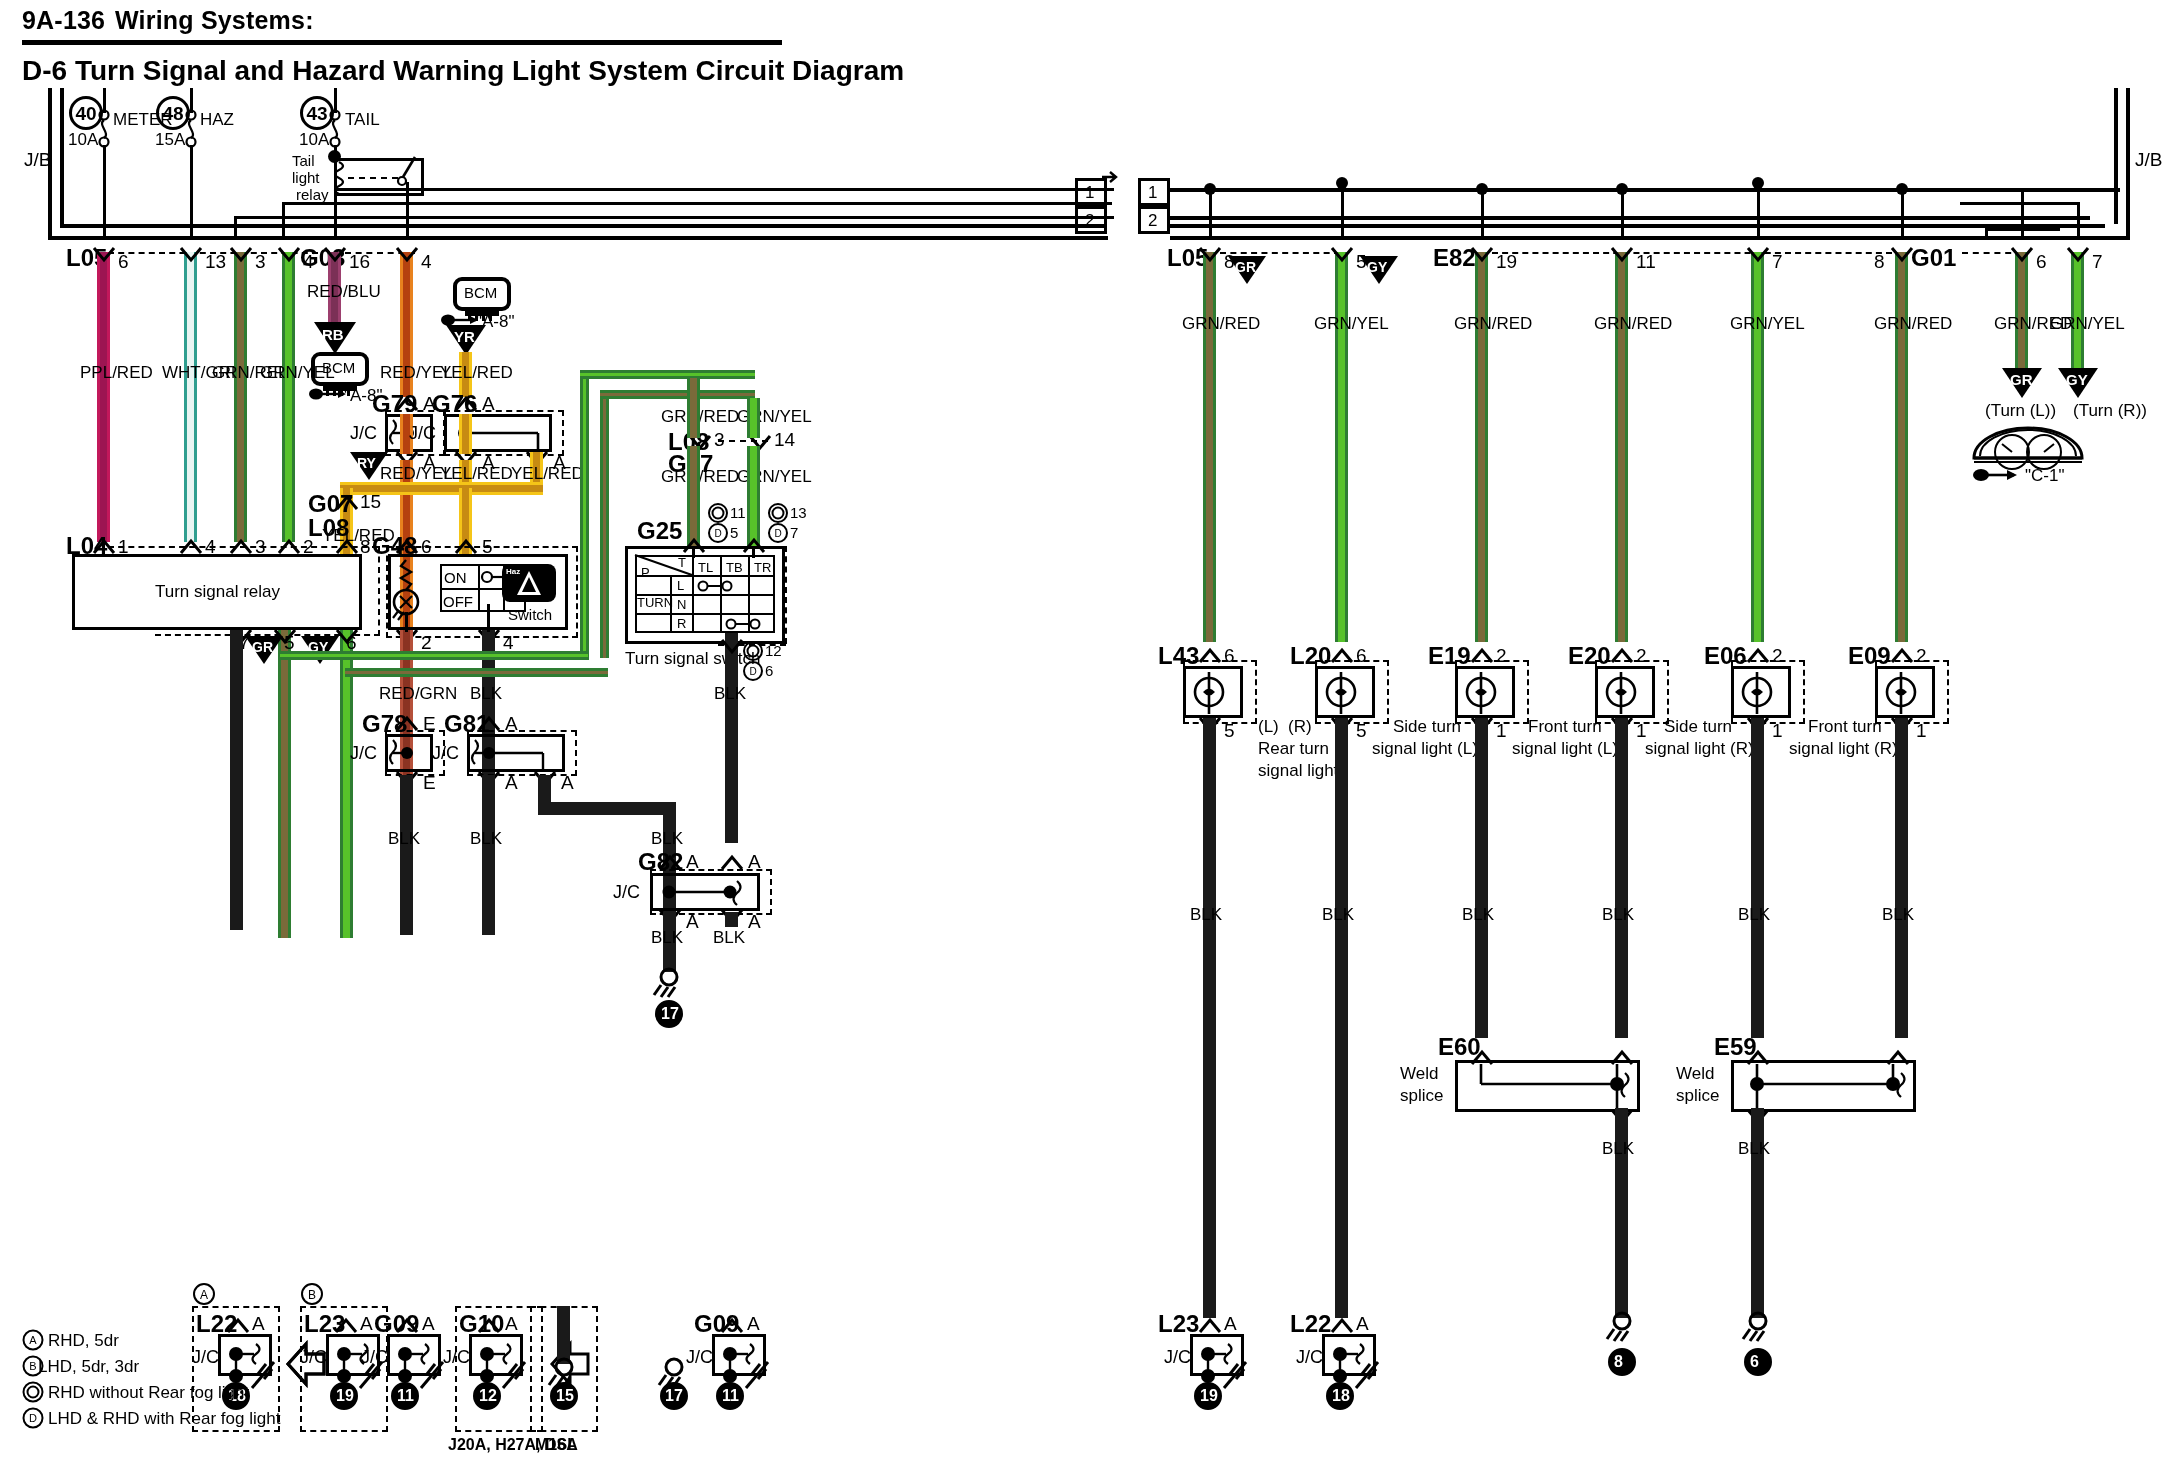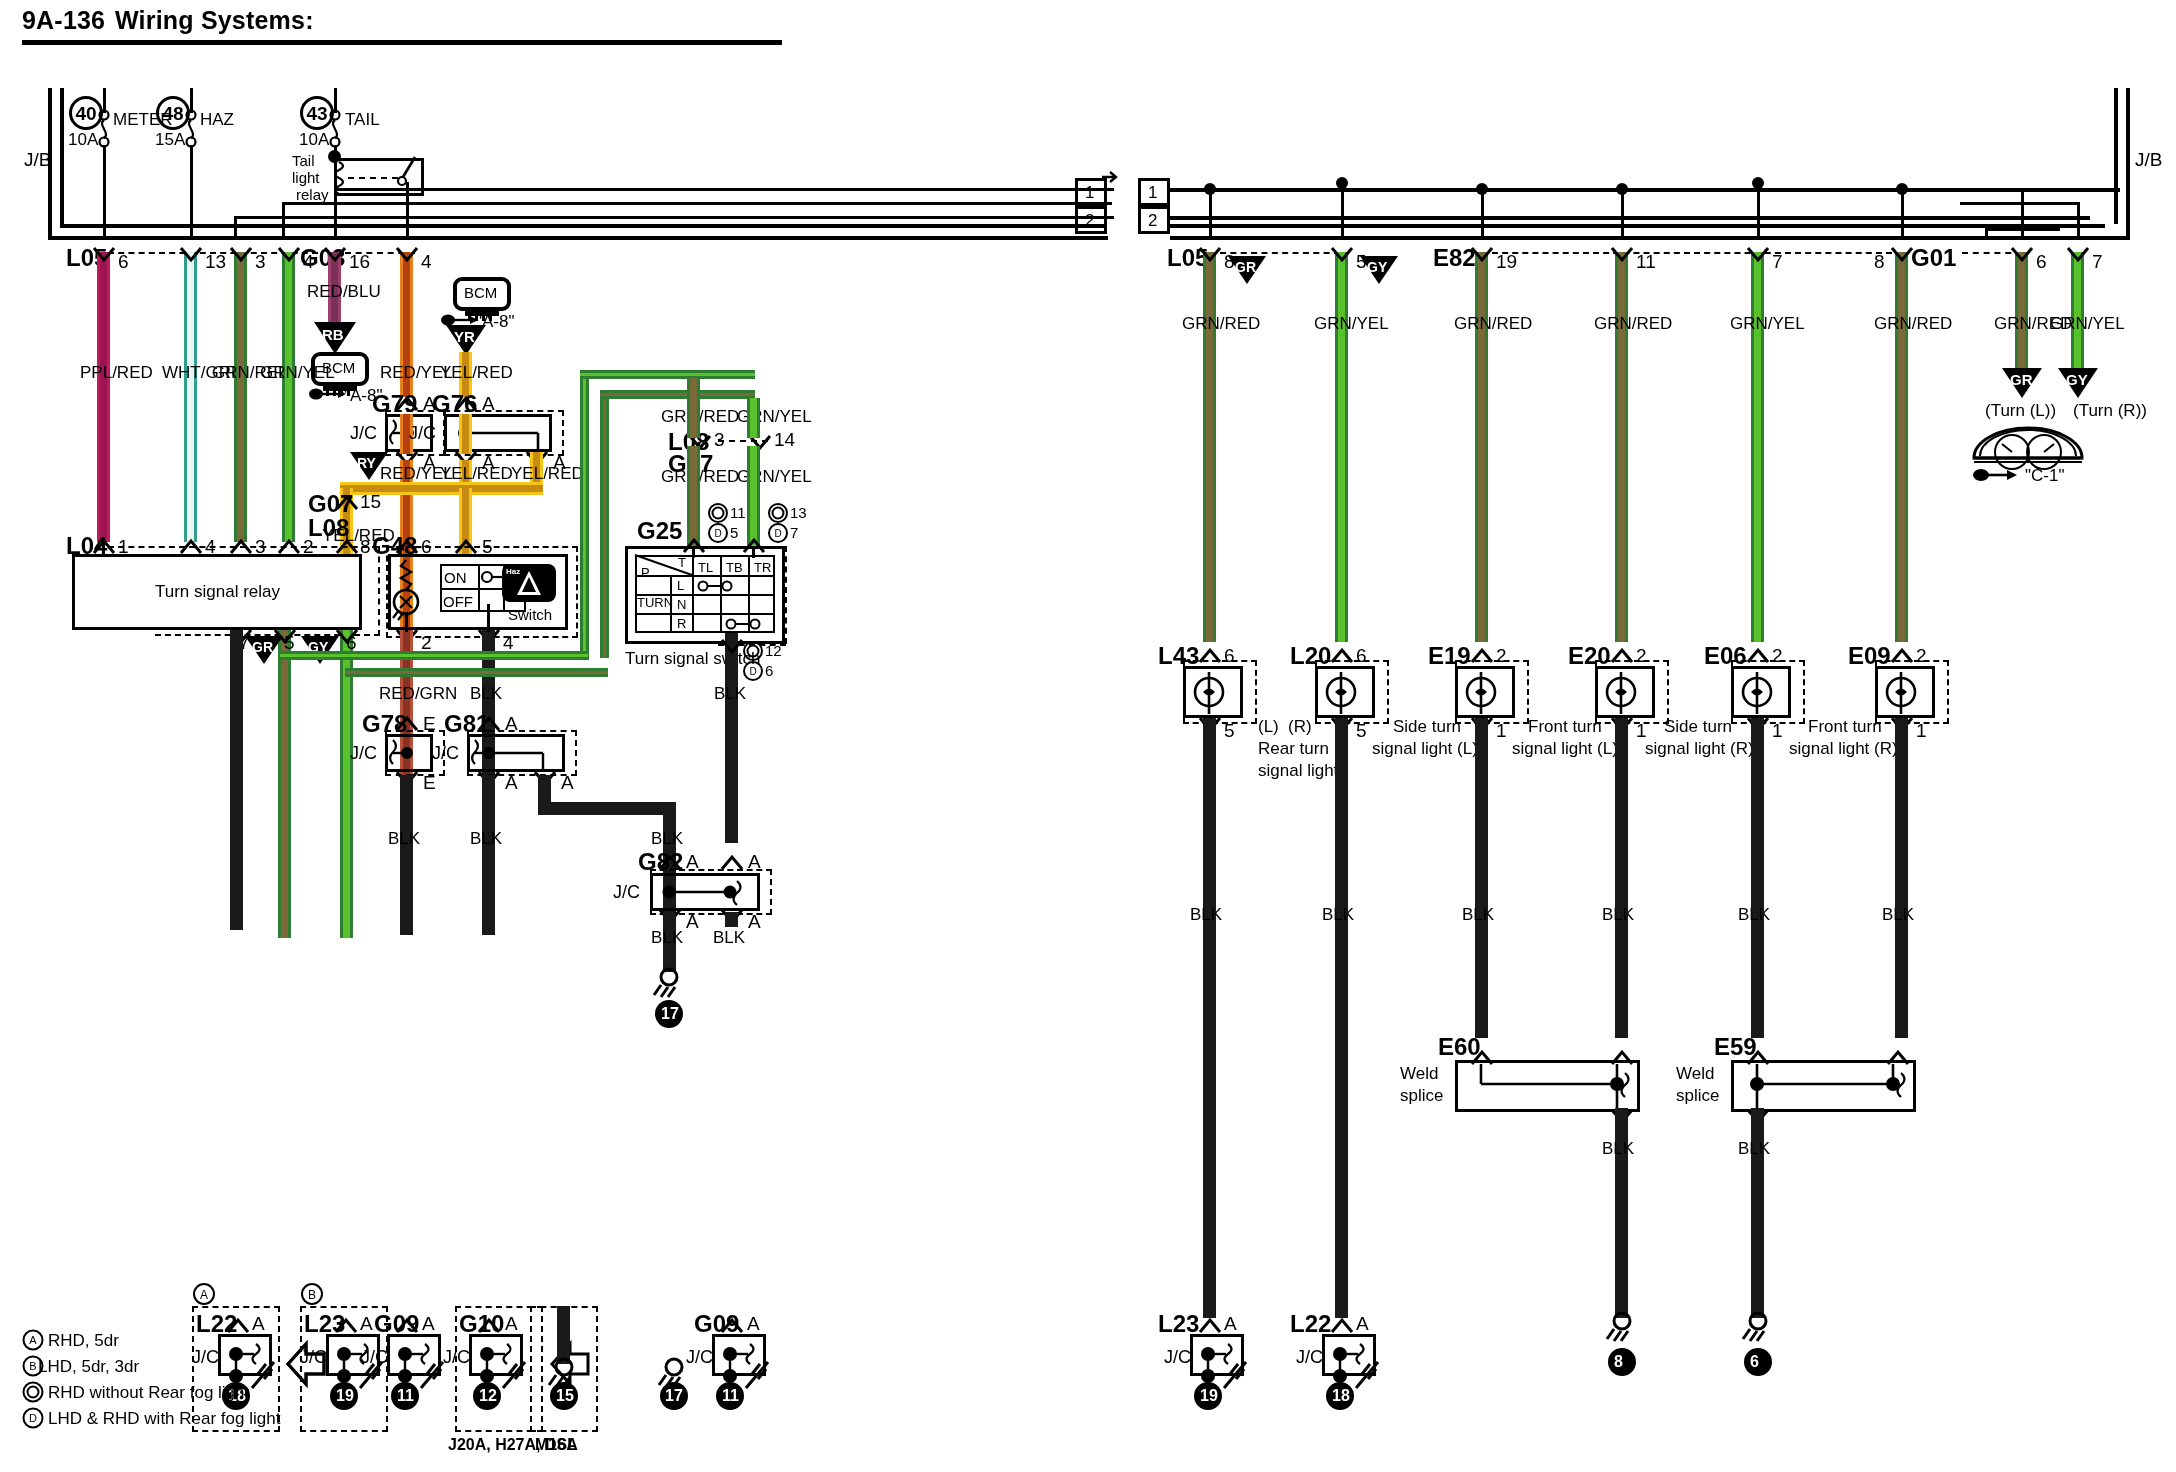--- a/index.html
+++ b/index.html
@@ -38,20 +38,21 @@
   svg{display:block;overflow:visible;}
 </style>
 </head>
 <body>
 
 <div id="root">
 
   <div class="t hdr" style="left:22px;top:8px;">9A-136</div>
   <div class="t hdr" style="left:115px;top:8px;">Wiring Systems:</div>
   <div class="hl2" style="left:22px;top:40px;width:760px;height:5px;"></div>
+  <div class="t title" style="left:22px;top:57px;">D-6 Turn Signal and Hazard Warning Light System Circuit Diagram</div>
 
   <div class="vl2" style="left:48px;top:88px;height:148px;"></div>
   <div class="vl2" style="left:60px;top:88px;height:136px;"></div>
   <div class="hl2" style="left:60px;top:224px;width:1047px;"></div>
   <div class="hl2" style="left:48px;top:236px;width:1060px;"></div>
   <div class="t med" style="left:24px;top:150px;">J/B</div>
 
   <div class="vl" style="left:103px;top:88px;height:25px;"></div>
   <div class="fusecirc" style="left:69px;top:96px;width:34px;height:34px;font-size:19px;line-height:30px;">40</div>
   <svg class="abs" style="left:94px;top:110px;" width="20" height="36">

